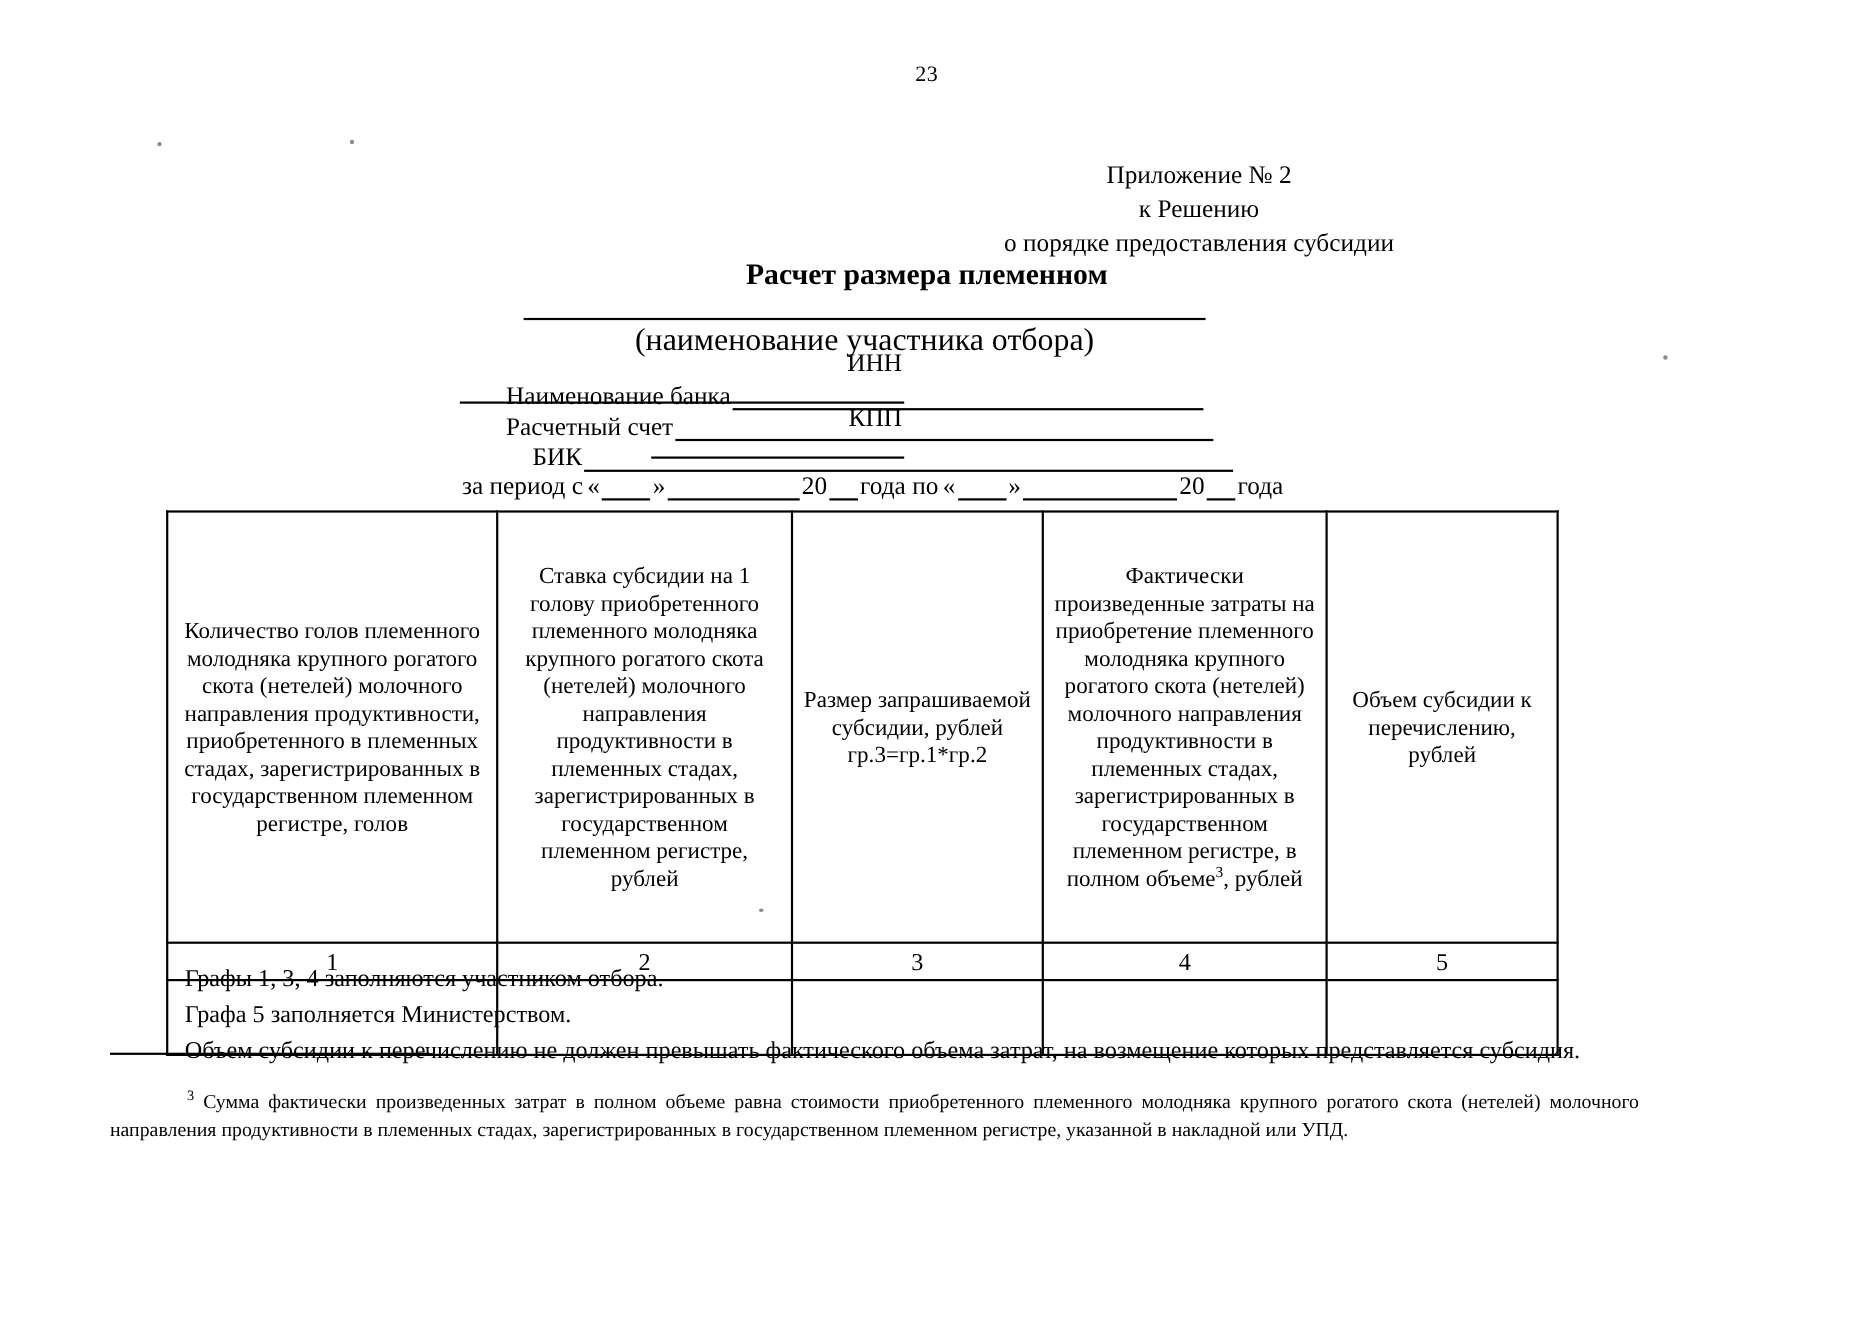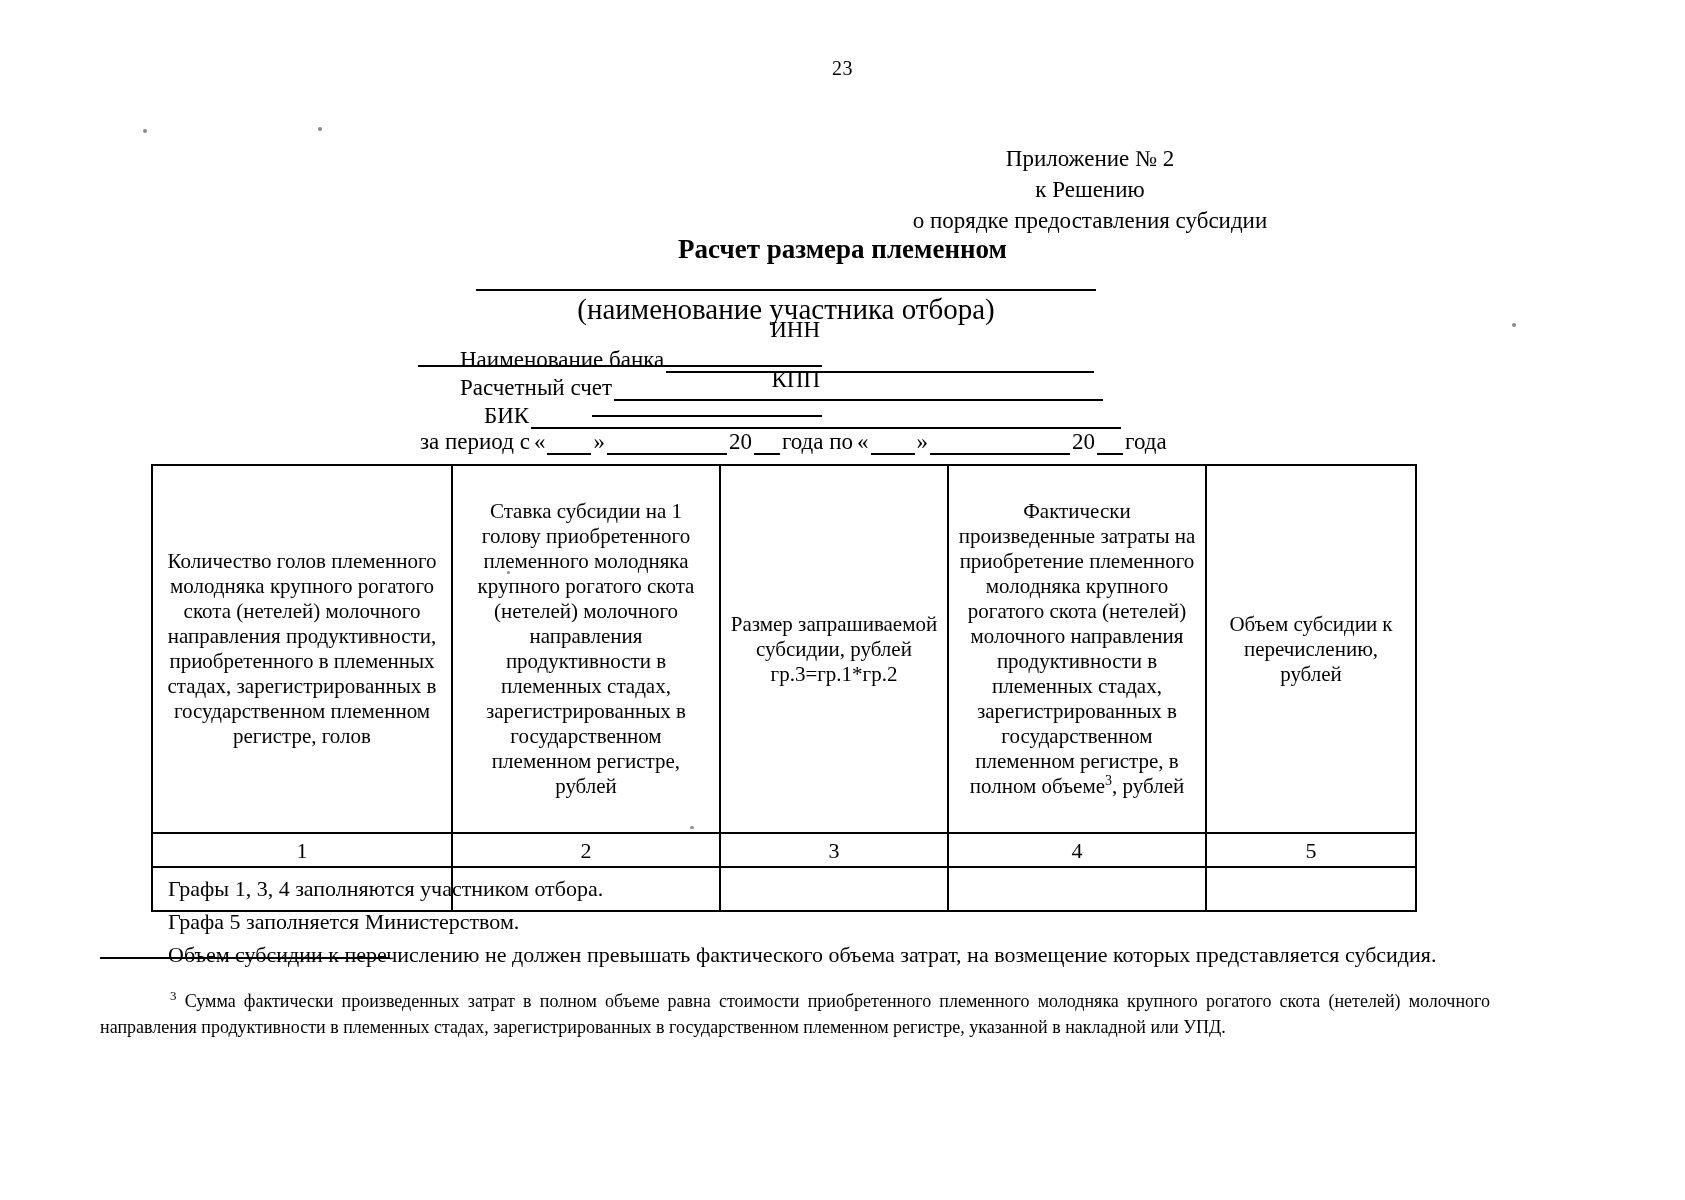--- a/index.html
+++ b/index.html
@@ -127,21 +127,21 @@
     width: 1264px;
     border-collapse: collapse;
     table-layout: fixed;
   }
   .calc-table td {
     border: 2px solid #000;
     vertical-align: middle;
     text-align: center;
     font-size: 21px;
     line-height: 25px;
-    padding: 4px 8px;
+    padding: 16px 8px;
   }
   .calc-table td.hdr { height: 358px; }
   .calc-table td.numrow { height: 30px; font-size: 22px; padding: 1px 4px; }
   .calc-table td.datarow { height: 34px; }
   sup { font-size: 14px; vertical-align: super; line-height: 0; }
 
   .col1 { width: 300px; }
   .col2 { width: 268px; }
   .col3 { width: 228px; }
   .col4 { width: 258px; }

